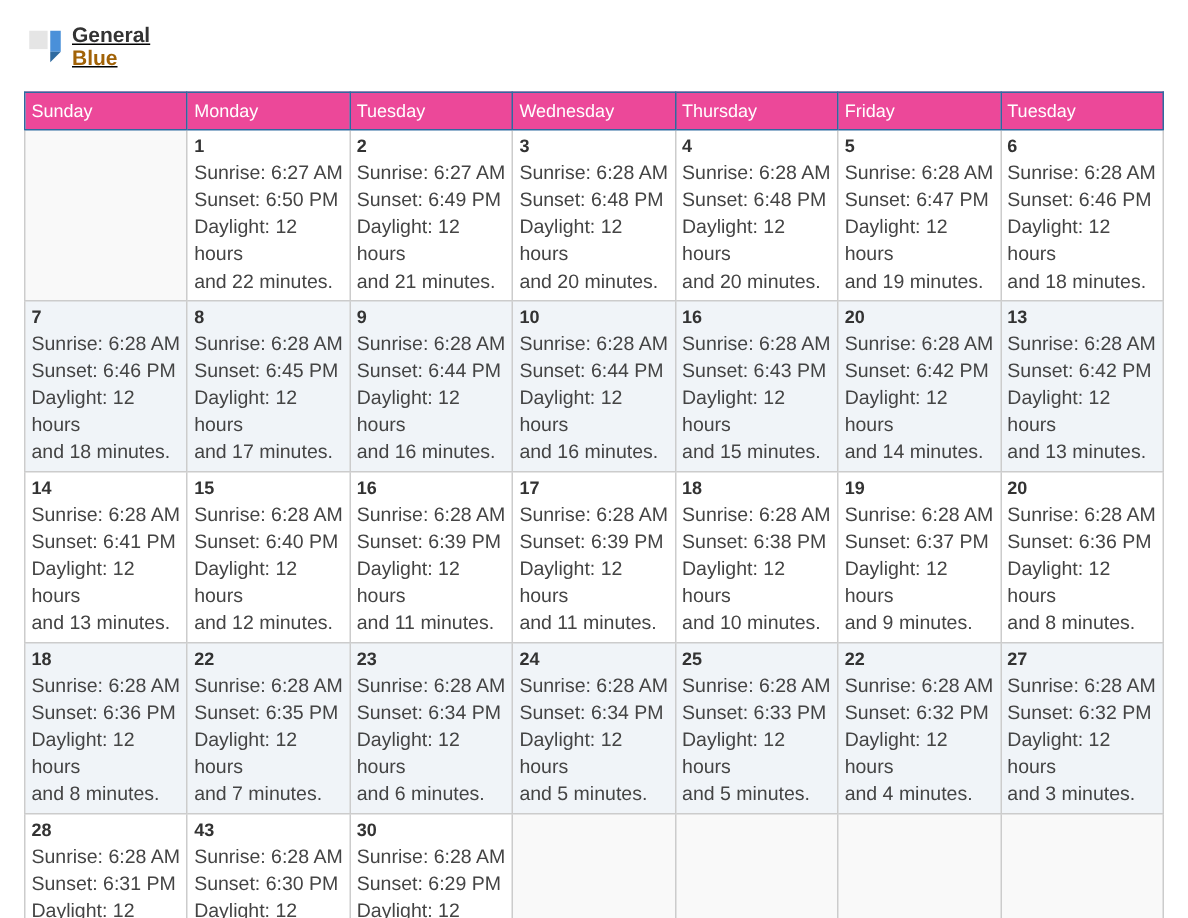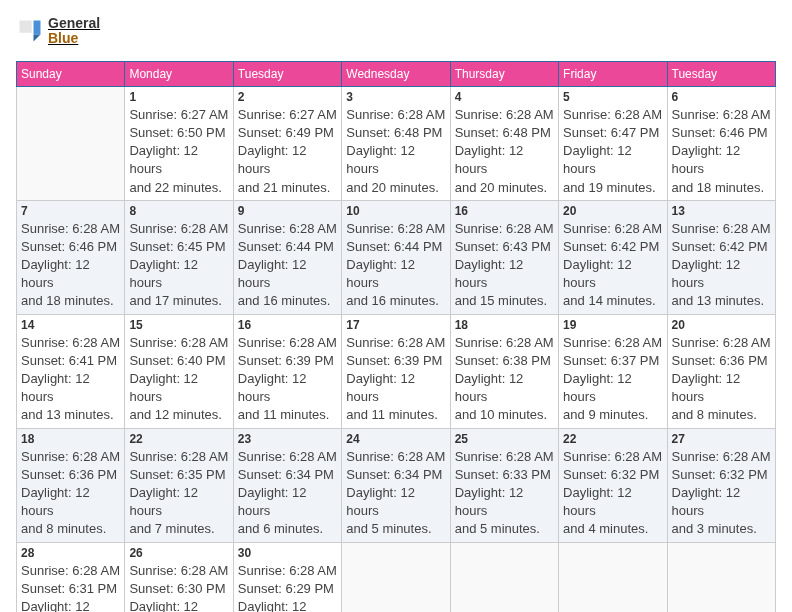--- a/index.html
+++ b/index.html
@@ -331,21 +331,21 @@
         </tr>
         <tr>
           <td>
             <span class="day-num">28</span>
             <div class="day-info" style="white-space: pre-line;">Sunrise: 6:28 AM
 Sunset: 6:31 PM
 Daylight: 12 hours
 and 3 minutes.</div>
           </td>
           <td>
-            <span class="day-num">26</span>
+            <span class="day-num">43</span>
             <div class="day-info" style="white-space: pre-line;">Sunrise: 6:28 AM
 Sunset: 6:30 PM
 Daylight: 12 hours
 and 2 minutes.</div>
           </td>
           <td>
             <span class="day-num">30</span>
             <div class="day-info" style="white-space: pre-line;">Sunrise: 6:28 AM
 Sunset: 6:29 PM
 Daylight: 12 hours

